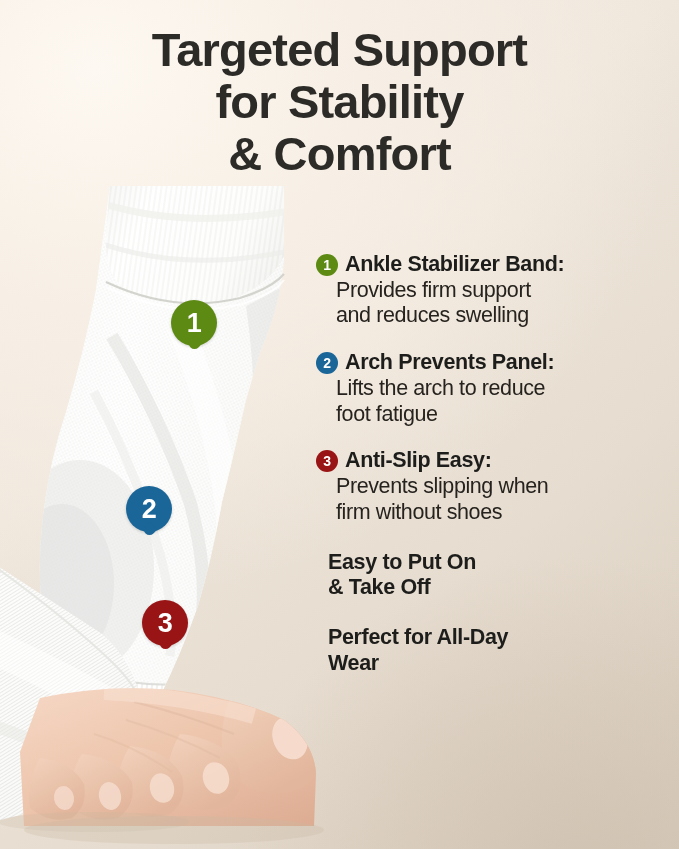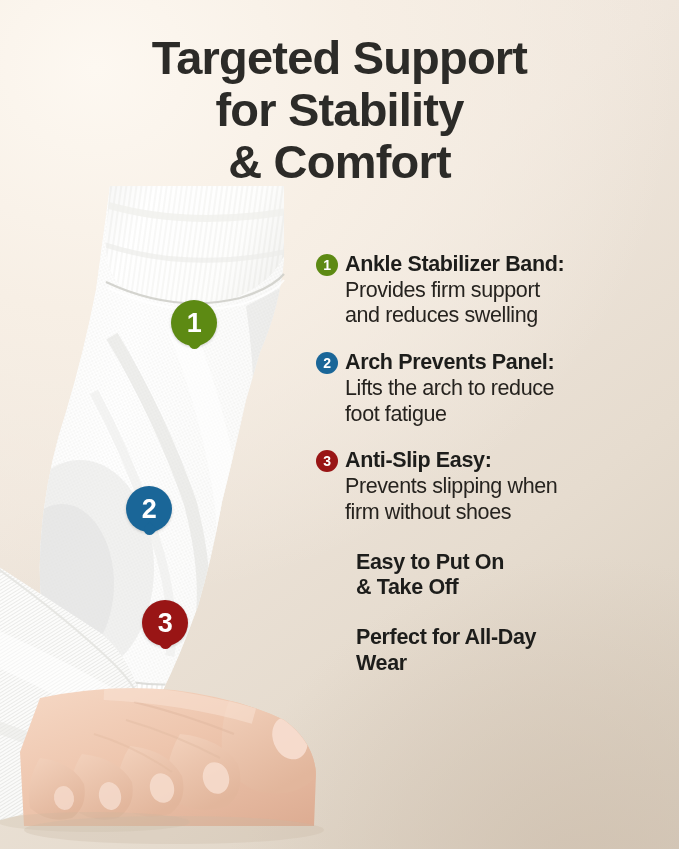--- a/index.html
+++ b/index.html
@@ -18,21 +18,21 @@
       radial-gradient(130% 95% at 14% 8%,  #fdf8f1 0%, #f7efe5 30%, rgba(247,239,229,0) 66%),
       linear-gradient(142deg, #f3ebe2 0%, #efe6dc 38%, #e6dccf 68%, #d7ccbd 100%);
   }
   #bg-warm {
     position:absolute; inset:0;
     background:radial-gradient(75% 55% at 86% 104%, rgba(208,193,176,.85) 0%, rgba(208,193,176,0) 70%);
   }
 
   
   #title {
-    position:absolute; left:0; right:0; top:32px;
+    position:absolute; left:0; right:0; top:24px;
     text-align:center;
     color:#2c2b28;
     font-weight:bold;
     font-size:47px;
     line-height:1.11;
     letter-spacing:-0.8px;
     z-index:40;
     white-space:pre-line;
   }
 
@@ -102,29 +102,29 @@
     border-radius:50%;
     color:#fff;
     font-size:14px;
     font-weight:bold;
     line-height:22px;
     text-align:center;
     margin-right:7px;
     margin-top:2px;
   }
   .f-body {
-    margin-left:29px;
+    margin-left:20px;
     color:#26231f;
     font-size:21.5px;
     line-height:1.2;
     letter-spacing:-0.4px;
     white-space:pre-line;
   }
   .plain {
-    margin-left:40px;
+    margin-left:12px;
     color:#1d1d1b;
     font-weight:bold;
     font-size:21.5px;
     line-height:1.2;
     letter-spacing:-0.35px;
     white-space:pre-line;
   }
   .gap-top { margin-top:24px; }
 </style>
 </head>

